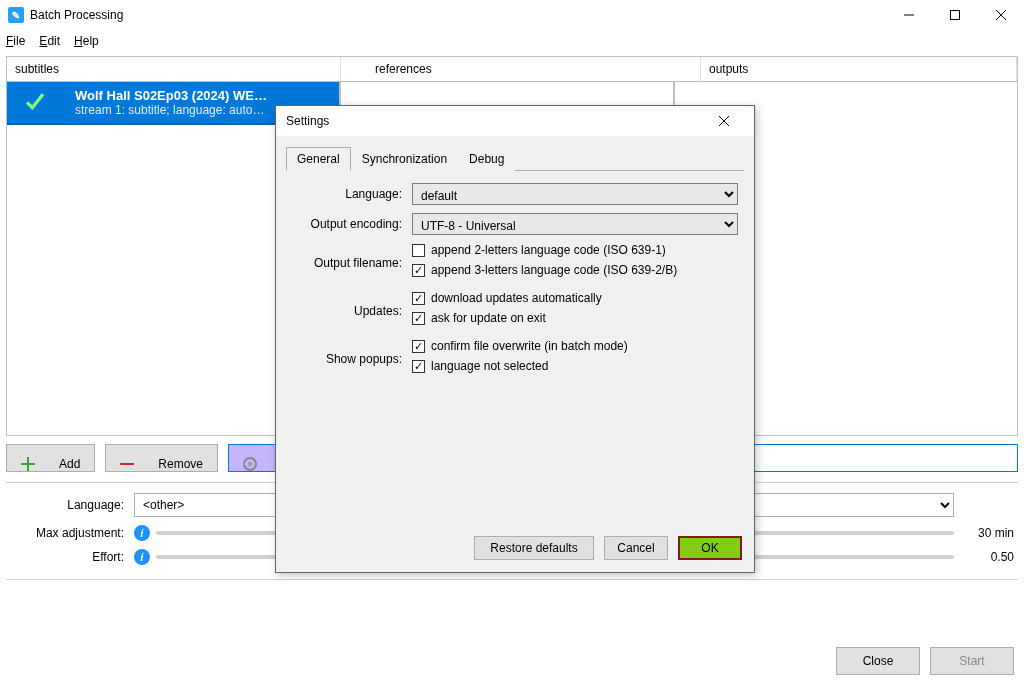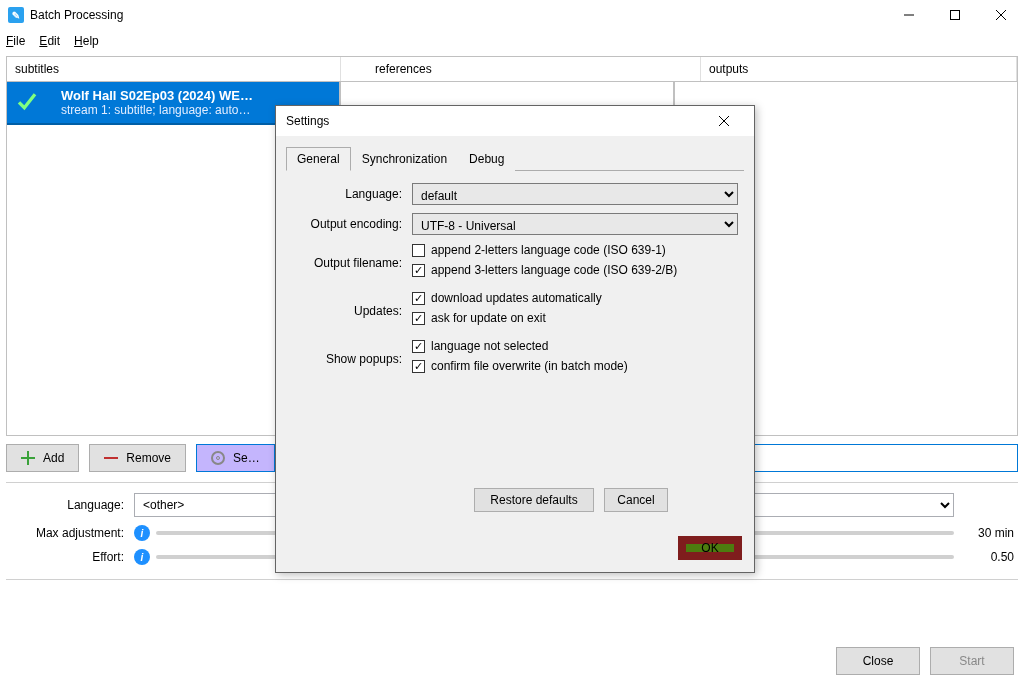--- a/index.html
+++ b/index.html
@@ -25,28 +25,28 @@
   .col-ref { width:334px;margin-left:26px; }
   .col-out { flex:1; border-right:none;}
 
   
   .lists { margin:0 6px; display:flex; height:354px; }
   .lists > div { border:1px solid #c0c0c0; border-top:none; background:#fff; }
   .list-sub { width:334px; }
   .list-ref { width:334px; border-left:none;}
   .list-out { flex:1; border-left:none;}
 
-  .subtitle-item { background:#0078d7; color:#fff; padding:6px 8px; display:flex; align-items:center; gap:22px; border:2px solid #005ea6; border-top:none; border-left:none; border-right:none;}
+  .subtitle-item { background:#0078d7; color:#fff; padding:6px 16px; display:flex; align-items:center; gap:28px; border:2px solid #005ea6; border-top:none; border-left:none; border-right:none;}
   .subtitle-item .check svg { width:24px; height:24px; stroke:#7fff7f; stroke-width:5; fill:none; }
   .subtitle-item .txt .line1 { font-weight:bold; font-size:13px;}
   .subtitle-item .txt .line2 { font-size:12px; color:#e0ecff;}
 
   
   .btnrow { margin:8px 6px 0 6px; display:flex; align-items:center; gap:10px; }
-  .tbtn { height:28px; border:1px solid #adadad; background:#e1e1e1; display:flex; align-items:center; padding:0 14px; gap:8px; font-size:12px;}
+  .tbtn { height:28px; border:1px solid #adadad; background:#e1e1e1; display:flex; align-items:flex-end; padding:0 14px; gap:24px; font-size:12px;}
   .tbtn.sel { border:1px solid #0078d7; background:#c4b5fd;}
   .dropzone { flex:1; margin-left:auto; height:28px; border:1px solid #0078d7; background:#fff; display:flex; align-items:center; padding:0 10px; color:#333;}
 
   hr.divider { margin:10px 6px 6px 6px; border:none; border-top:1px solid #d0d0d0;}
 
   
   .optrow { display:flex; align-items:center; padding:4px 10px; }
   .optrow .lbl { width:124px; text-align:right; padding-right:10px; font-size:12px;}
   .optrow select { flex:1; max-width:820px; height:24px; border:1px solid #abadb3; background:#fff; font-size:12px; padding:0 4px;}
   .info-icon { width:16px; height:16px; border-radius:50%; background:#1e90ff; color:#fff; display:inline-flex; align-items:center; justify-content:center; font-size:10px; font-weight:bold; font-style:italic; margin-right:6px;}
@@ -77,21 +77,21 @@
   .frow .flabel { width:120px; text-align:right; padding-right:10px;}
   .frow .fctl { flex:1;}
   .frow select { width:100%; height:22px; border:1px solid #7a7a7a; background:#e8e8e8; font-size:12px; padding:4px 4px;}
   .chk { display:flex; align-items:center; gap:6px; margin-bottom:6px;}
   .chkbox { width:13px; height:13px; border:1px solid #333; background:#fff; display:inline-flex; align-items:center; justify-content:center;}
   .chkbox.checked::after { content:"✓"; font-size:11px; line-height:1; color:#000;}
 
   .modal-footer { position:absolute; bottom:12px; right:12px; display:flex; gap:10px;border-radius:10px;}
   .mbtn { width:64px; height:24px; border:1px solid #adadad; background:#e1e1e1; display:flex; align-items:center; justify-content:center; font-size:12px;}
   .mbtn.wide { width:120px;}
-  .mbtn.primary { border:8px solid #7f1d1d; background:#4d7c0f;margin-top:48px;}
+  .mbtn.primary { border:2px solid #7f1d1d; background:#84cc16;}
 
   .plusicon { width:14px; height:14px; position:relative;}
   .plusicon::before, .plusicon::after { content:""; position:absolute; background:#3aa23a;}
   .plusicon::before { left:6px; top:0; width:2px; height:14px;}
   .plusicon::after { top:6px; left:0; width:14px; height:2px;}
   .minusicon { width:14px; height:14px; position:relative;}
   .minusicon::after { content:""; position:absolute; top:6px; left:0; width:14px; height:2px; background:#c03030;}
   .gearicon { width:14px; height:14px; border:2px solid #888; border-radius:50%; position:relative;}
   .gearicon::after { content:""; position:absolute; inset:3px; border:1px solid #888; border-radius:50%;}
 </style>
@@ -249,25 +249,25 @@
             <span class="chkbox checked"></span>
             <span>ask for update on exit</span>
           </div>
       </div>
     </div>
     <div class="frow">
       <div class="flabel">Show popups:</div>
       <div class="fctl">
         <div class="chk">
             <span class="chkbox checked"></span>
+            <span>confirm file overwrite (in batch mode)</span>
+          </div>
+        <div class="chk">
+            <span class="chkbox checked"></span>
             <span>language not selected</span>
-          </div>
-        <div class="chk">
-            <span class="chkbox checked"></span>
-            <span>confirm file overwrite (in batch mode)</span>
           </div>
       </div>
     </div>
   </div>
 
   <div class="modal-footer">
     <div class="mbtn wide">Restore defaults</div>
     <div class="mbtn">Cancel</div>
     <div class="mbtn primary">OK</div>
   </div>

